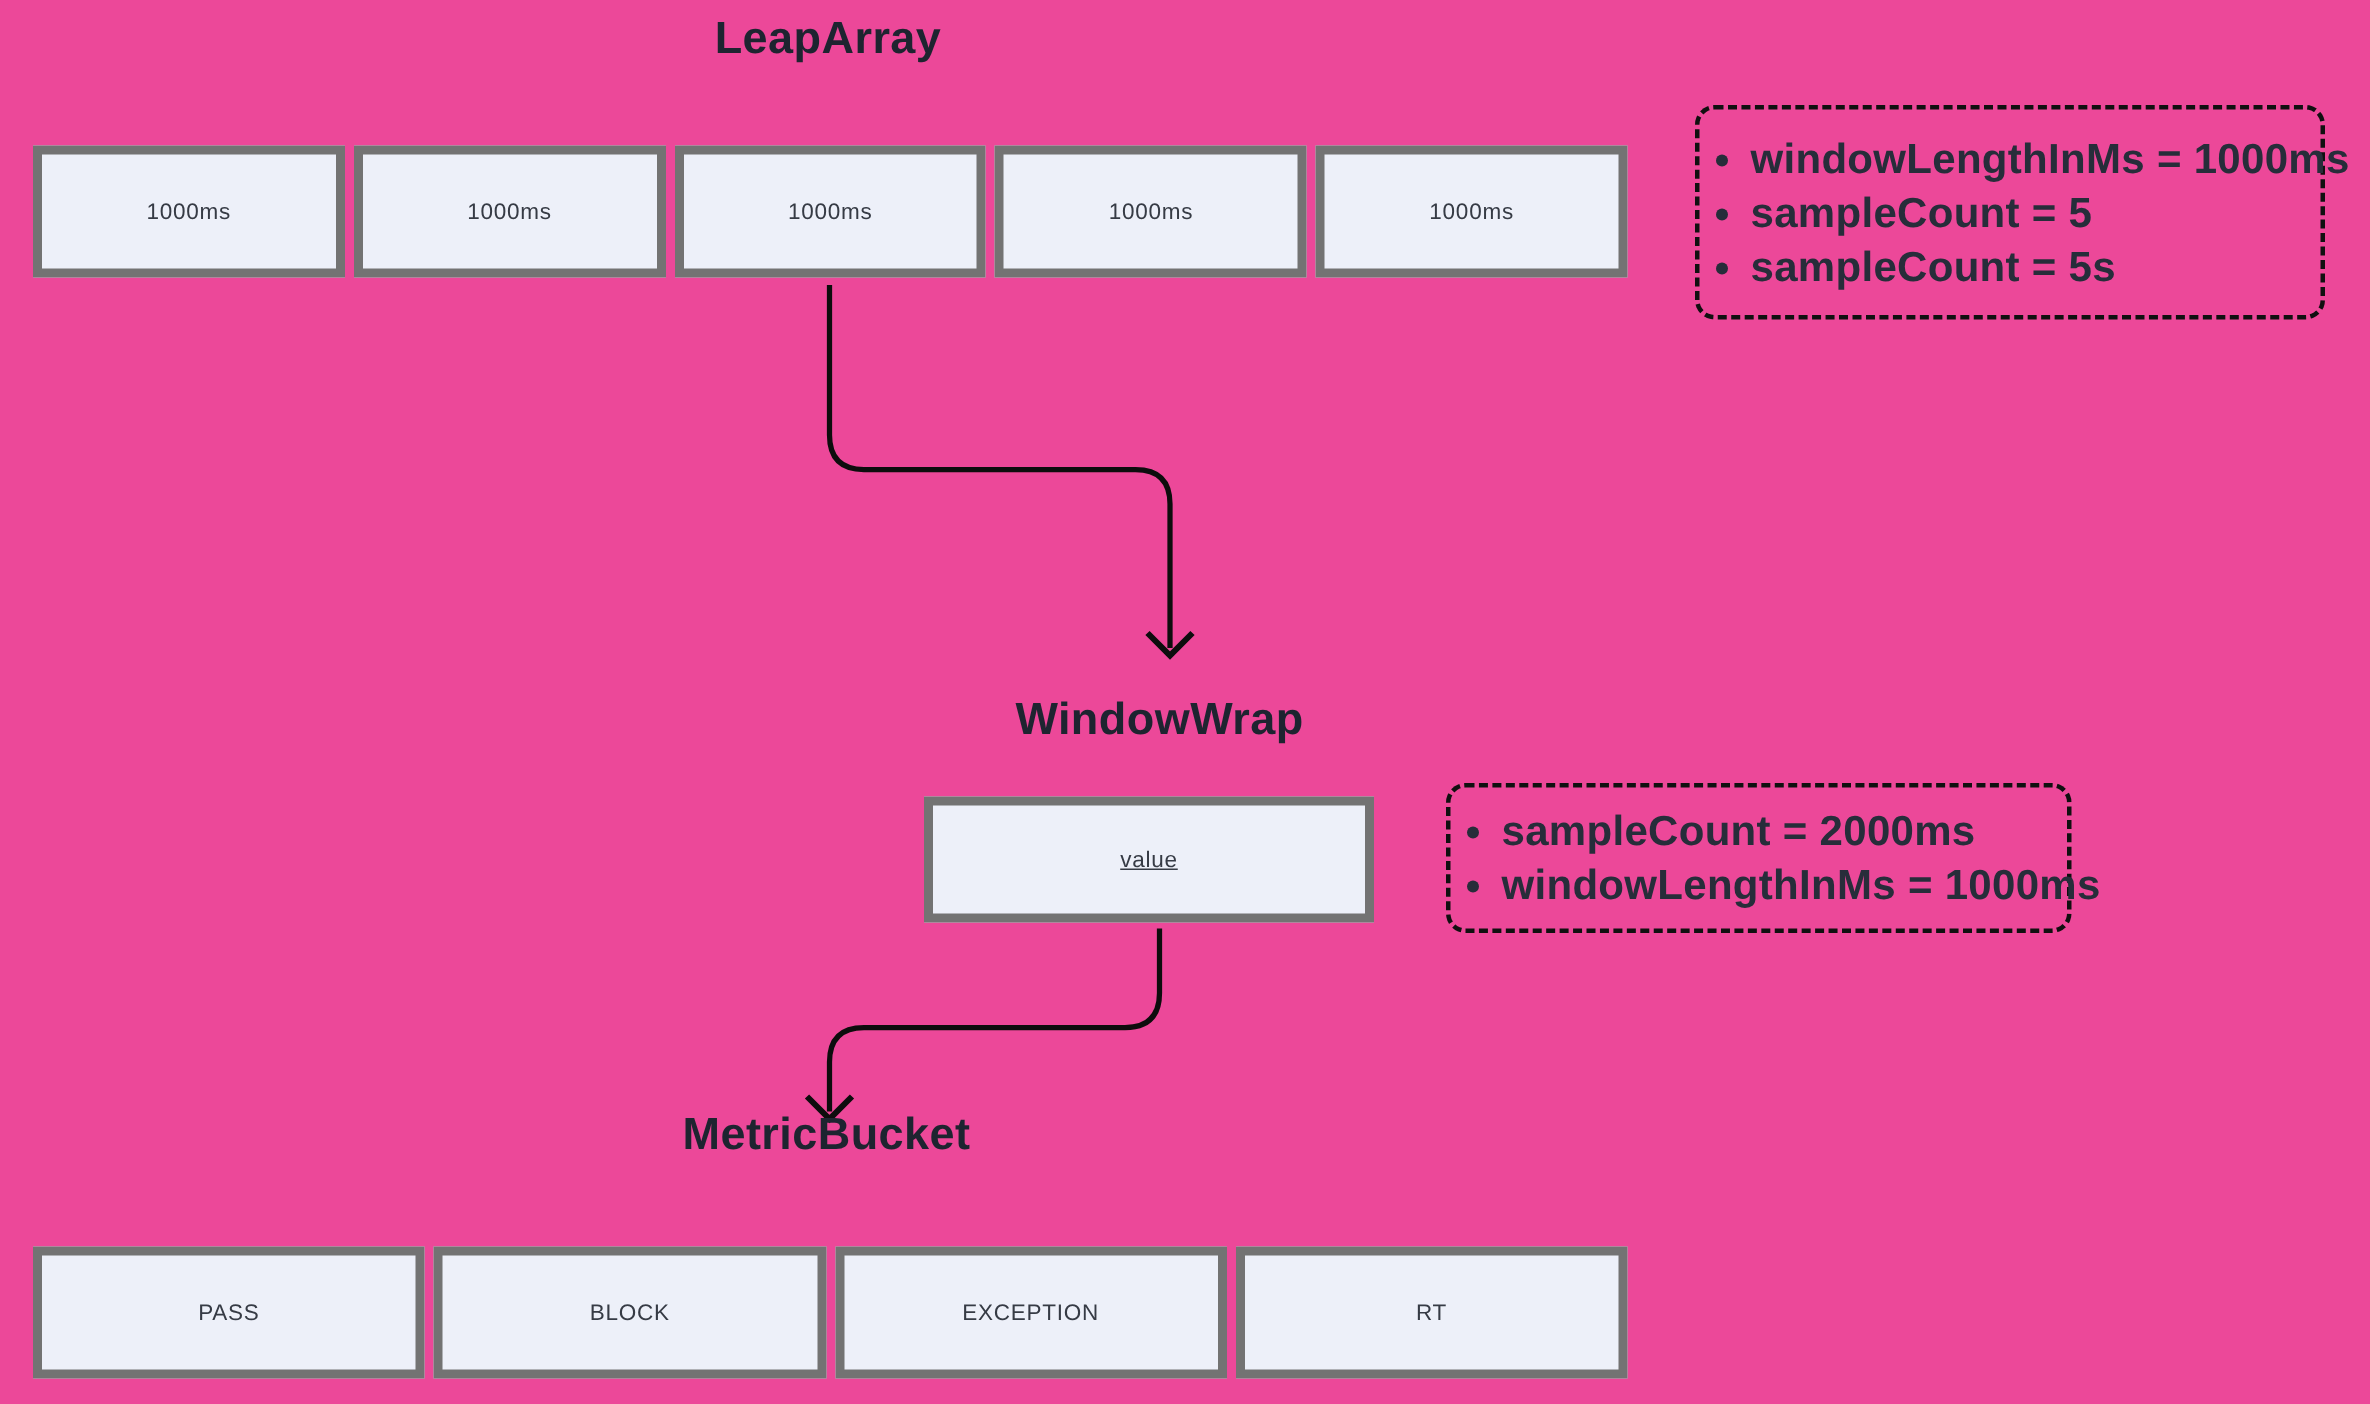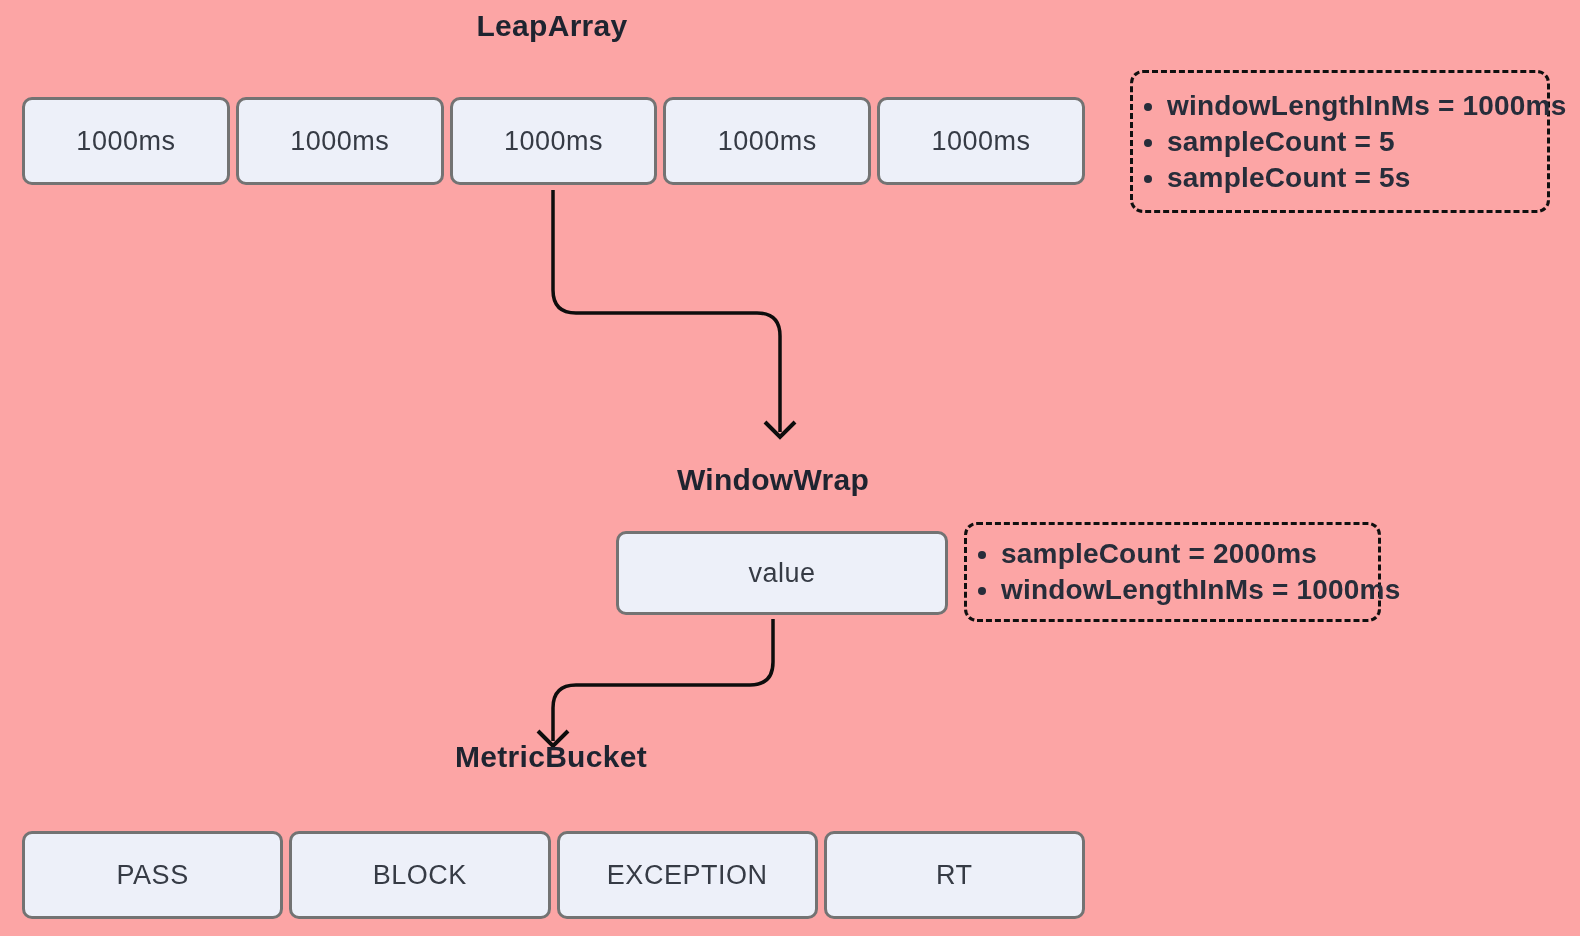--- a/index.html
+++ b/index.html
@@ -4,21 +4,21 @@
 <style>
   html, body {
     margin: 0;
     padding: 0;
     background: #ffffff;
   }
   .canvas {
     position: relative;
     width: 1580px;
     height: 936px;
-    background: #fca5a5;
+    background: #ec4899;
     font-family: "Liberation Sans", sans-serif;
     overflow: hidden;
   }
   .arrows {
     position: absolute;
     left: 0;
     top: 0;
     width: 1580px;
     height: 936px;
     pointer-events: none;
@@ -58,35 +58,36 @@
     display: flex;
     gap: 6px;
   }
   .row-top    { top: 97px;  height: 88px; }
   .row-bottom { top: 831px; height: 88px; }
 
   .cell {
     box-sizing: border-box;
     flex: 1;
     background: #edf0f9;
-    border: 3px solid #737373;
-    border-radius: 10px;
+    border: 6px solid #737373;
+    border-radius: 0;
     display: flex;
     align-items: center;
     justify-content: center;
-    font-size: 27px;
+    font-size: 15px;
     color: #363b45;
     letter-spacing: 0.5px;
   }
   .value-box {
     position: absolute;
     left: 616px;
     top: 531px;
-    width: 332px;
+    width: 300px;
     height: 84px;
+    text-decoration: underline;
   }
   .note {
     position: absolute;
     box-sizing: border-box;
     border: 3px dashed #101010;
     border-radius: 13px;
     display: flex;
     align-items: center;
   }
   .note-leaparray  { left: 1130px; top: 70px;  width: 420px; height: 143px; }

